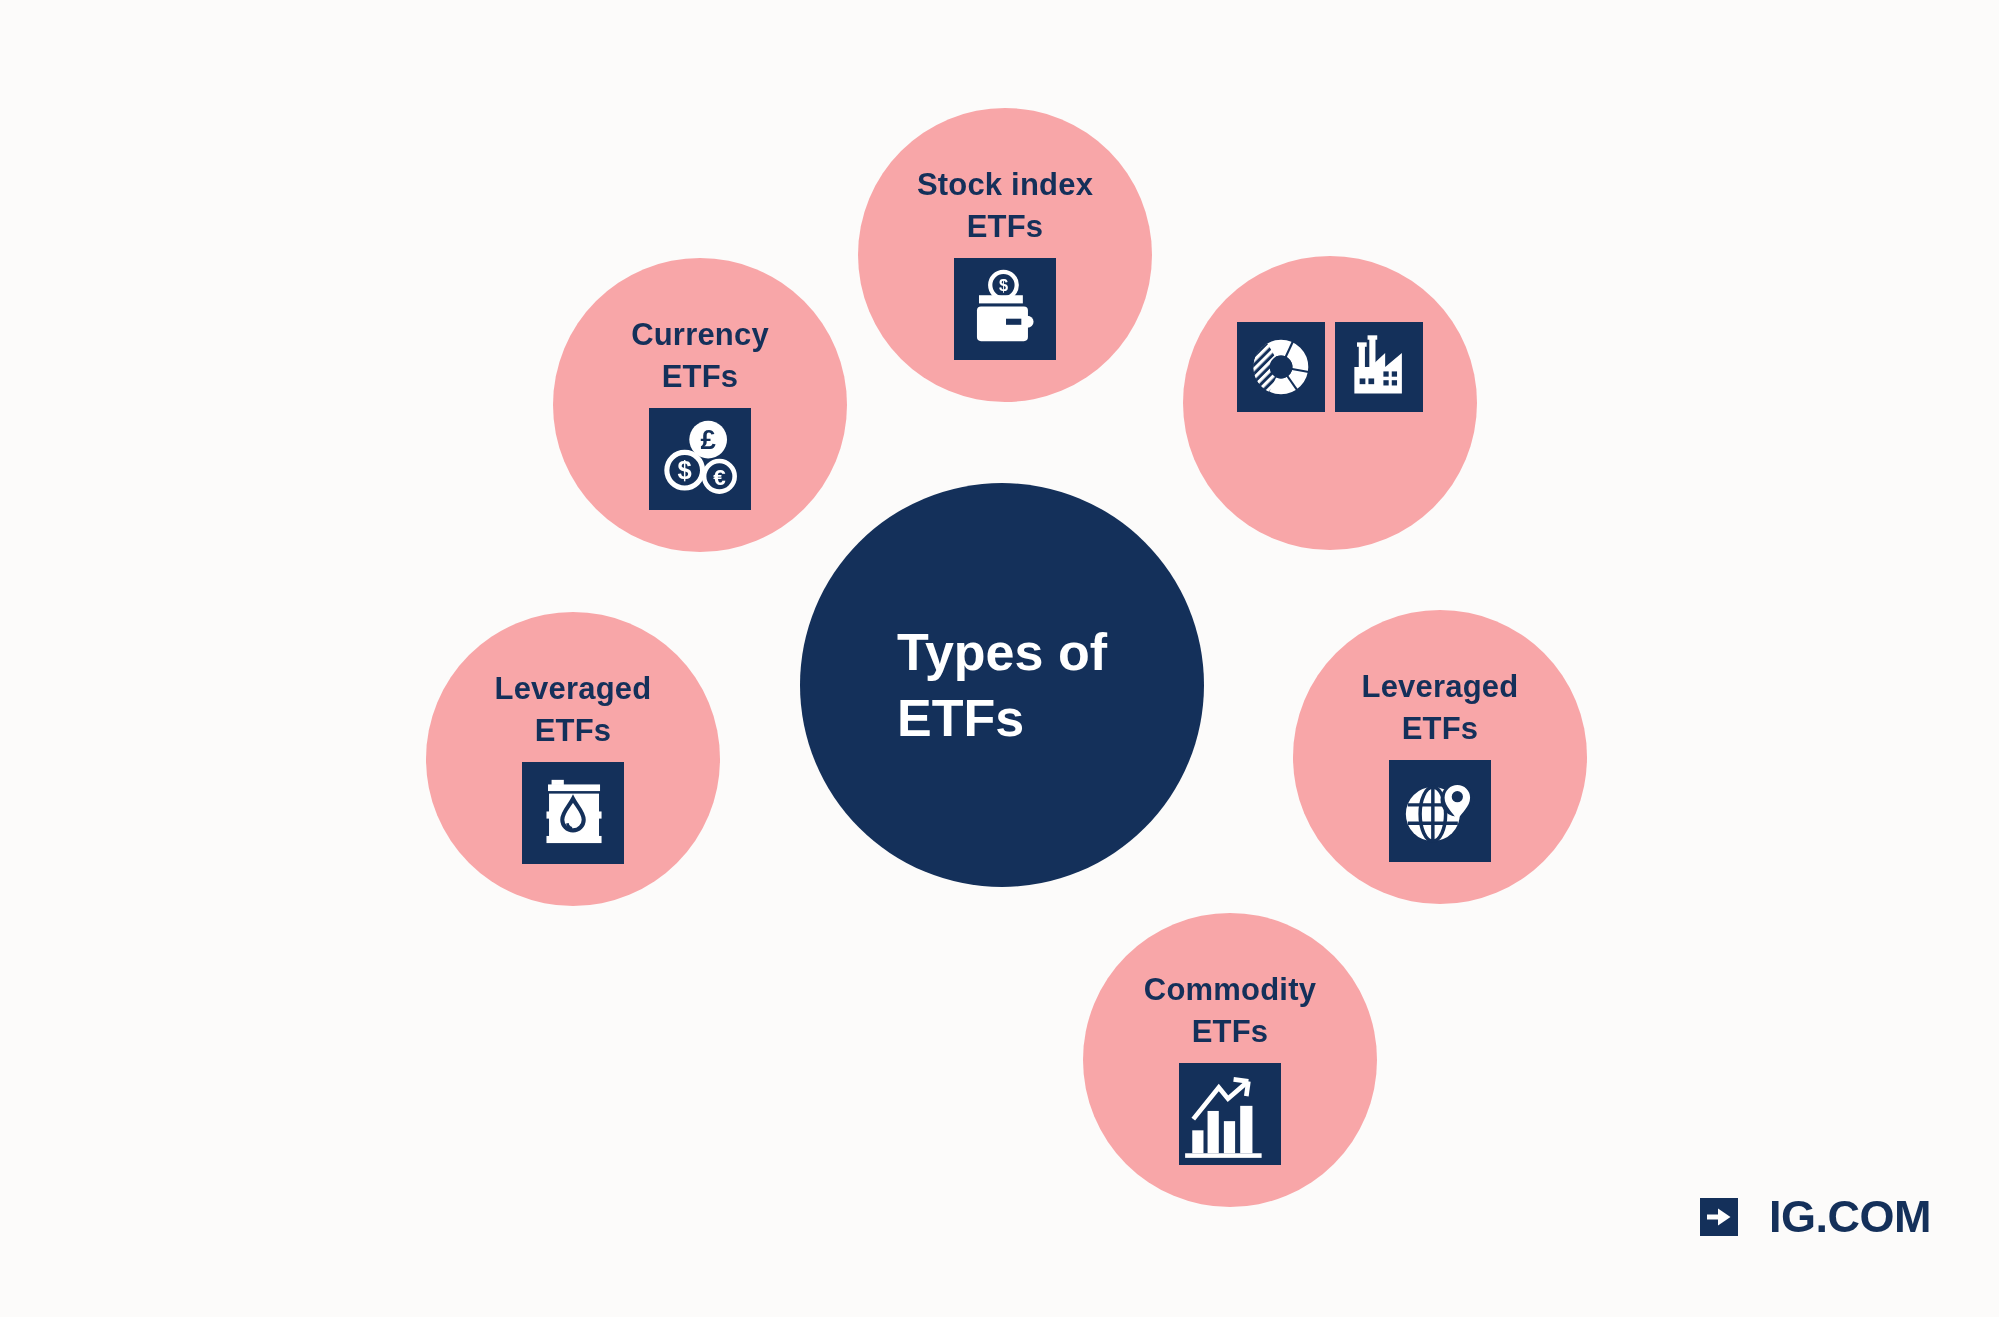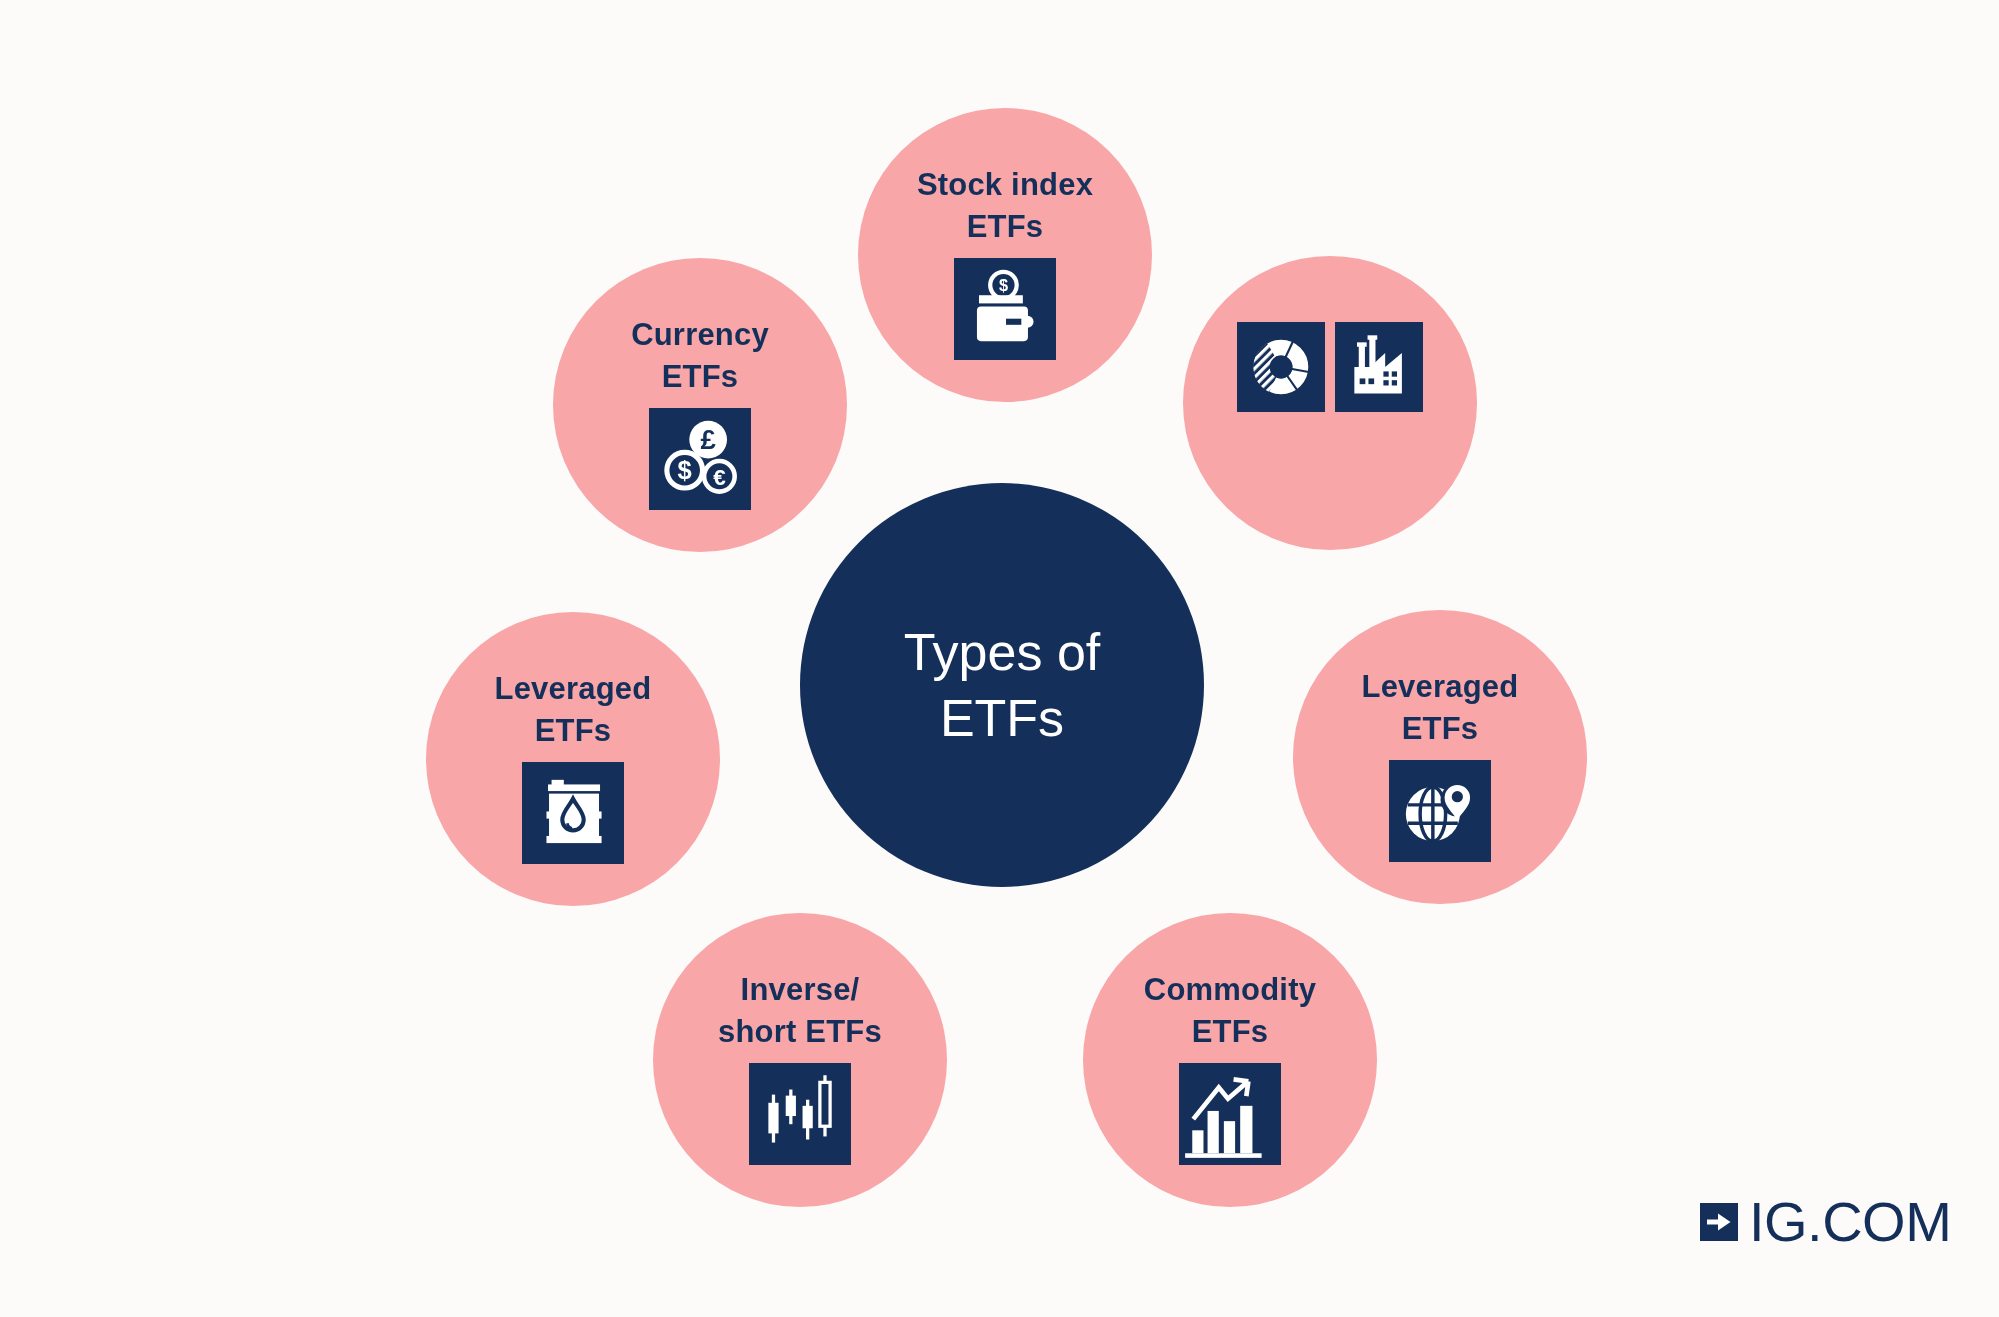--- a/index.html
+++ b/index.html
@@ -45,38 +45,38 @@
 
   
   .center-circle{
     position:absolute;left:800px;top:483px;
     width:404px;height:404px;border-radius:50%;
     background:var(--navy);
     display:flex;flex-direction:column;align-items:center;justify-content:center;
   }
   .center-title{
     color:var(--white);
-    font-weight:normal;
+    font-weight:bold;
     font-size:52px;line-height:66px;
-    text-align:center;
   }
 
   
   .logo{
     position:absolute;left:1700px;top:1194px;
     display:flex;align-items:center;gap:11px;
   }
   .logo-square{width:38px;height:38px;background:var(--navy);}
   .logo-square svg{width:100%;height:100%;display:block;}
   .logo-text{
     color:var(--navy);
-    font-size:56px;
-    font-weight:normal;
+    font-size:45px;
+    font-weight:bold;
     letter-spacing:-.5px;
     line-height:1;
+    margin-left:20px;
   }
 </style>
 </head>
 <body>
 
 <div class="canvas">
 
   <div class="satellite" style="left:858px;top:108px">
     <div class="sat-label">
       <div>Stock index</div>
@@ -173,42 +173,20 @@
           <rect x="44" y="57" width="11" height="31.5" fill="#fff"></rect>
           <rect x="60" y="42" width="12" height="46.5" fill="#fff"></rect>
           <polyline points="14,55 39,24 48,35 66,19.5" fill="none" stroke="#fff" stroke-width="4.6"></polyline>
           <line x1="68" y1="18" x2="53.5" y2="16" stroke="#fff" stroke-width="4.6"></line>
           <line x1="68" y1="18" x2="66" y2="32.5" stroke="#fff" stroke-width="4.6"></line>
         </svg>
       </div>
     </div>
   </div>
 
-  <div class="satellite" style="left:653px;top:913px">
-    <div class="sat-label">
-      <div>Inverse/</div>
-      <div>short ETFs</div>
-    </div>
-    <div class="icon-row">
-      <div class="icon-tile">
-        <svg viewBox="0 0 100 100">
-          <g stroke="#fff" stroke-width="3.2">
-            <line x1="24" y1="31" x2="24" y2="78"></line>
-            <line x1="41" y1="26" x2="41" y2="60"></line>
-            <line x1="57.5" y1="36" x2="57.5" y2="75"></line>
-            <line x1="74.5" y1="12" x2="74.5" y2="72"></line>
-          </g>
-          <rect x="19" y="39" width="10" height="30" fill="#fff"></rect>
-          <rect x="36" y="32" width="10" height="20" fill="#fff"></rect>
-          <rect x="52.5" y="42" width="10" height="22" fill="#fff"></rect>
-          <rect x="69.5" y="19" width="10" height="43" fill="var(--navy)" stroke="#fff" stroke-width="3.2"></rect>
-        </svg>
-      </div>
-    </div>
-  </div>
 
   <div class="satellite" style="left:426px;top:612px">
     <div class="sat-label">
       <div>Leveraged</div>
       <div>ETFs</div>
     </div>
     <div class="icon-row">
       <div class="icon-tile">
         <svg viewBox="0 0 100 100">
           <rect x="29" y="17.5" width="12" height="5" fill="#fff"></rect>

